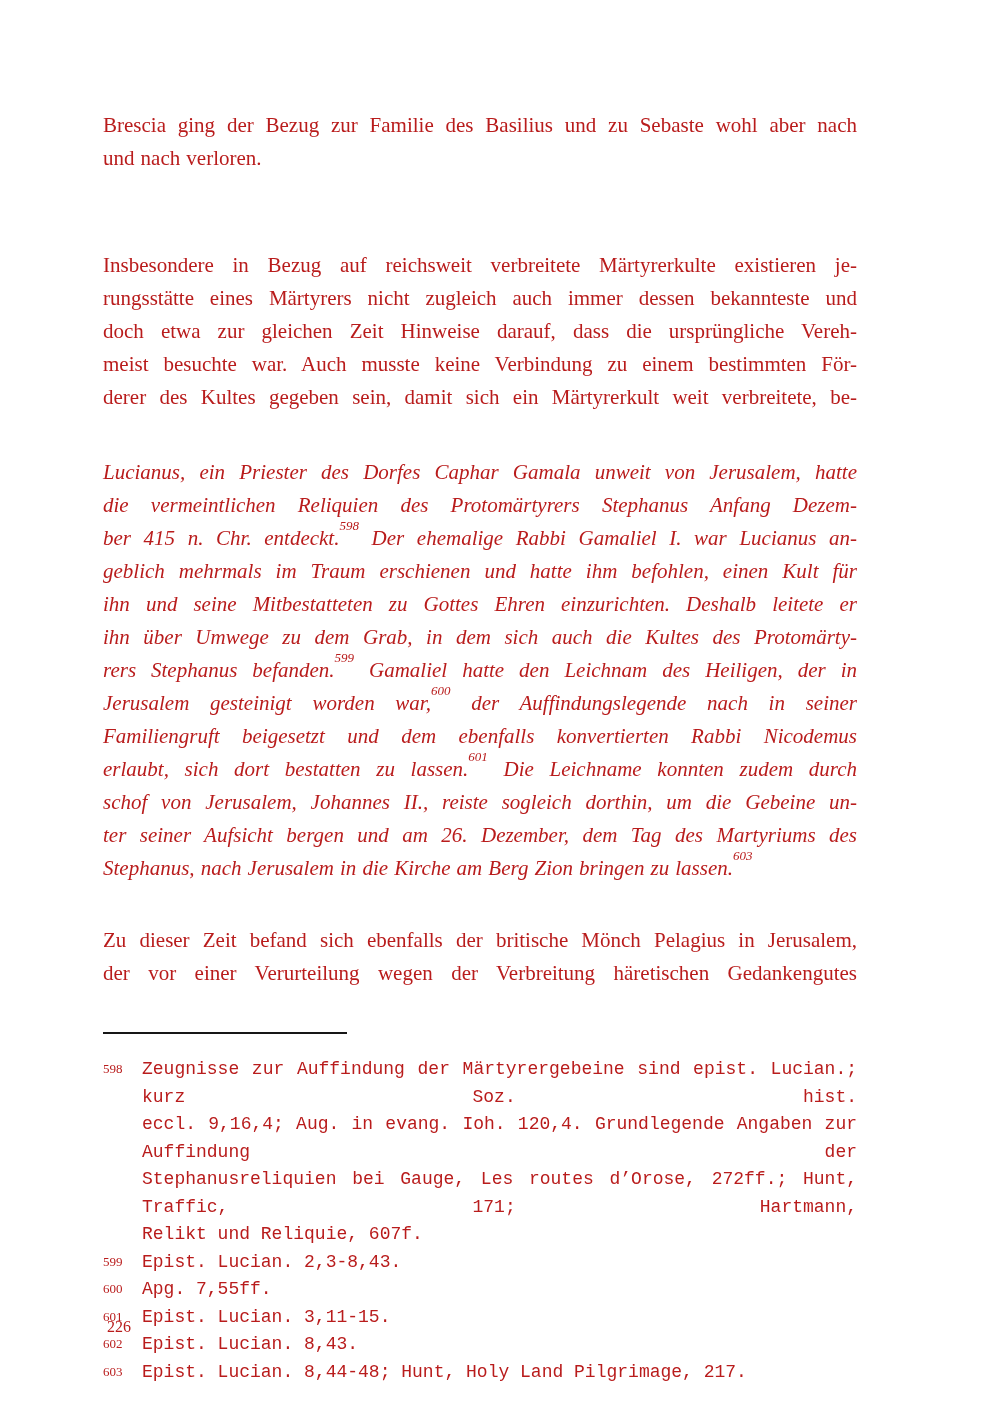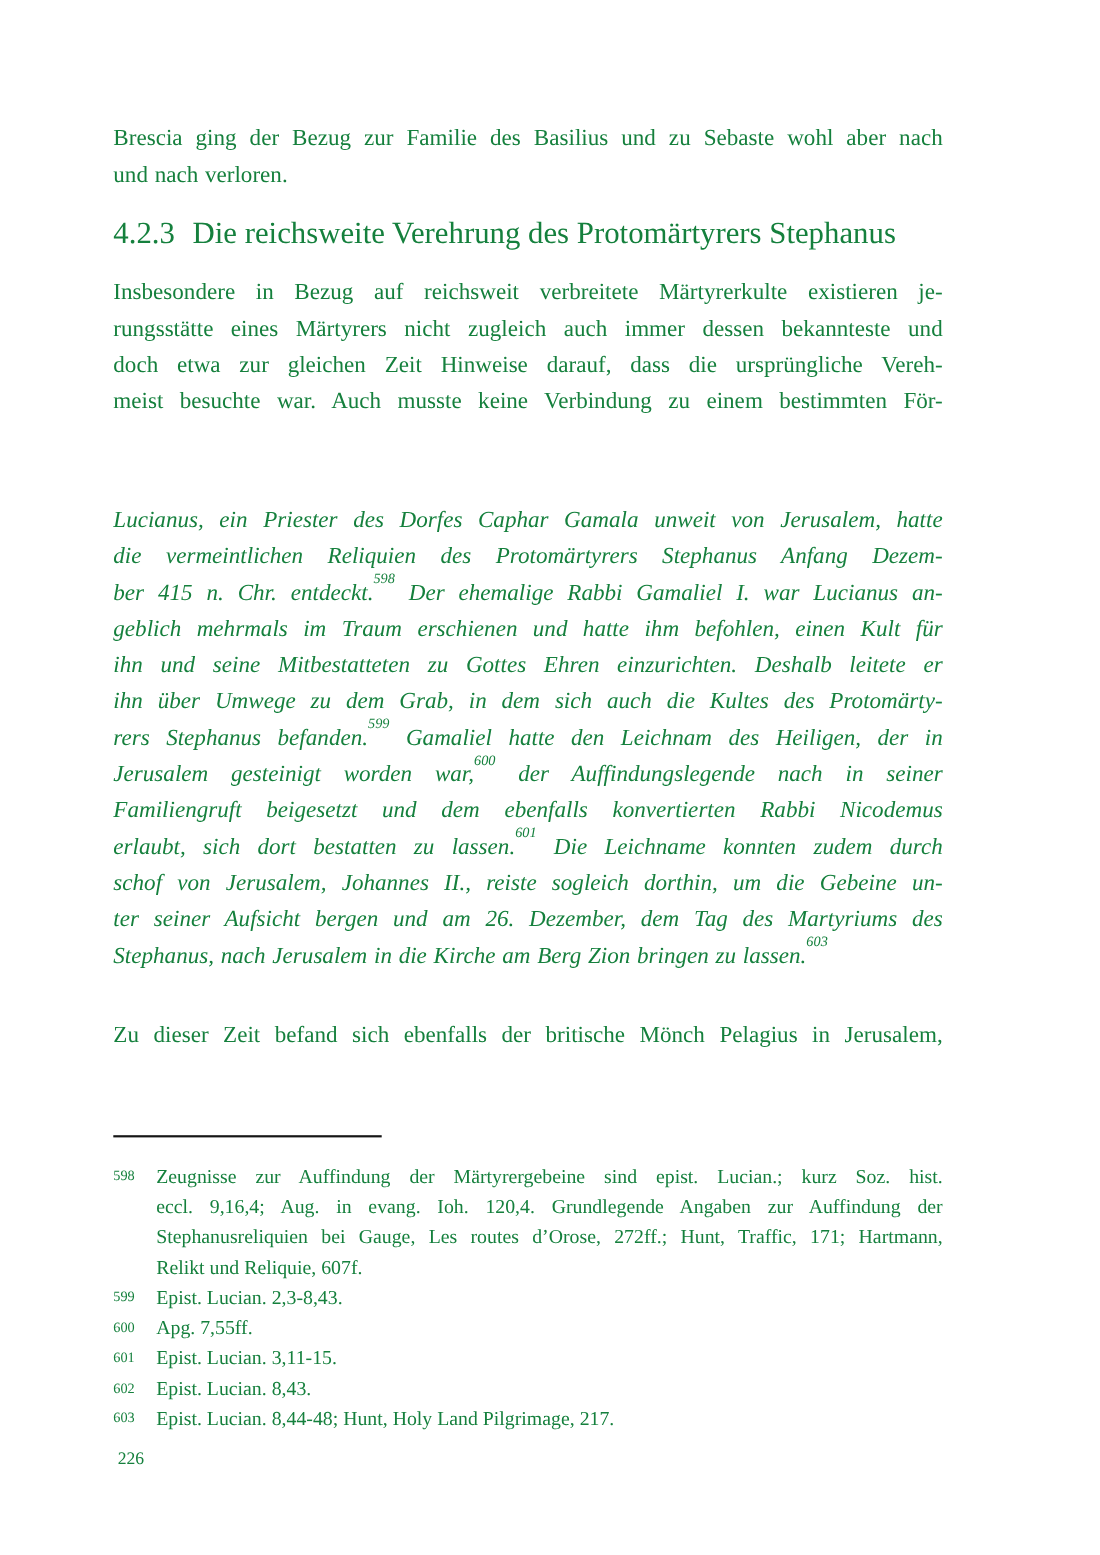--- a/index.html
+++ b/index.html
@@ -1,20 +1,20 @@
 <!DOCTYPE html>
 <html lang="de"><head>
 <meta charset="utf-8">
 <style>
   html,body{margin:0;padding:0;background:#ffffff;}
   .page{
     position:relative;
     width:879px;height:1414px;
     background:#ffffff;
-    color:#15803d;
+    color:#b91c1c;
     font-family:"Liberation Serif","DejaVu Serif",serif;
     overflow:hidden;
   }
   .text-block{
     position:absolute;left:103px;top:0;width:754px;height:1414px;
   }
   .para{
     position:absolute;left:0;width:754px;
     font-size:21px;line-height:33px;
     word-spacing:0.04em;
@@ -42,67 +42,66 @@
   .footnotes{position:absolute;left:0;top:1056px;width:754px;}
   .fn{
     position:relative;
     padding-left:39px;
     font-size:18px;line-height:27.5px;
   }
   .fn .fn-marker{
     position:absolute;left:0;top:-1px;
     font-size:13px;line-height:27.5px;
   }
-  .fn .line{text-align:justify;text-align-last:justify;}
+  .fn .line{text-align:justify;text-align-last:justify;font-family:Liberation Mono, monospace;}
   .fn .line.last{text-align-last:left;}
   .page-number{
     position:absolute;left:4px;top:1312px;
     font-size:16px;line-height:30px;
   }
 </style>
 </head>
 <body>
 
 <div class="page">
   <div class="text-block">
 
     <div class="para para-intro">
         <div class="line">Brescia ging der Bezug zur Familie des Basilius und zu Sebaste wohl aber nach</div>
         <div class="line last">und nach verloren.</div>
       </div>
 
-    <h2 class="heading">
-      <span class="h-num">4.2.3</span><span class="h-title">Die reichsweite Verehrung des Protomärtyrers Stephanus</span>
-    </h2>
 
     <div class="para para-1">
         <div class="line">Insbesondere in Bezug auf reichsweit verbreitete Märtyrerkulte existieren je-</div>
         <div class="line">rungsstätte eines Märtyrers nicht zugleich auch immer dessen bekannteste und</div>
         <div class="line">doch etwa zur gleichen Zeit Hinweise darauf, dass die ursprüngliche Vereh-</div>
         <div class="line">meist besuchte war. Auch musste keine Verbindung zu einem bestimmten För-</div>
+        <div class="line">derer des Kultes gegeben sein, damit sich ein Märtyrerkult weit verbreitete, be-</div>
       </div>
 
     <div class="para para-2">
         <div class="line">Lucianus, ein Priester des Dorfes Caphar Gamala unweit von Jerusalem, hatte</div>
         <div class="line">die vermeintlichen Reliquien des Protomärtyrers Stephanus Anfang Dezem-</div>
         <div class="line">ber 415 n. Chr. entdeckt.<sup class="fn-ref">598</sup> Der ehemalige Rabbi Gamaliel I. war Lucianus an-</div>
         <div class="line">geblich mehrmals im Traum erschienen und hatte ihm befohlen, einen Kult für</div>
         <div class="line">ihn und seine Mitbestatteten zu Gottes Ehren einzurichten. Deshalb leitete er</div>
         <div class="line">ihn über Umwege zu dem Grab, in dem sich auch die Kultes des Protomärty-</div>
         <div class="line">rers Stephanus befanden.<sup class="fn-ref">599</sup> Gamaliel hatte den Leichnam des Heiligen, der in</div>
         <div class="line">Jerusalem gesteinigt worden war,<sup class="fn-ref">600</sup> der Auffindungslegende nach in seiner</div>
         <div class="line">Familiengruft beigesetzt und dem ebenfalls konvertierten Rabbi Nicodemus</div>
         <div class="line">erlaubt, sich dort bestatten zu lassen.<sup class="fn-ref">601</sup> Die Leichname konnten zudem durch</div>
         <div class="line">schof von Jerusalem, Johannes II., reiste sogleich dorthin, um die Gebeine un-</div>
         <div class="line">ter seiner Aufsicht bergen und am 26. Dezember, dem Tag des Martyriums des</div>
         <div class="line last">Stephanus, nach Jerusalem in die Kirche am Berg Zion bringen zu lassen.<sup class="fn-ref">603</sup></div>
       </div>
 
     <div class="para para-3">
         <div class="line">Zu dieser Zeit befand sich ebenfalls der britische Mönch Pelagius in Jerusalem,</div>
+        <div class="line">der vor einer Verurteilung wegen der Verbreitung häretischen Gedankengutes</div>
       </div>
 
     <div class="fn-sep"></div>
 
     <div class="footnotes" id="footnotes">
         <div class="fn">
           <sup class="fn-marker">598</sup>
           <div class="fn-text">
             <div class="line">Zeugnisse zur Auffindung der Märtyrergebeine sind epist. Lucian.; kurz Soz. hist.</div>
             <div class="line">eccl. 9,16,4; Aug. in evang. Ioh. 120,4. Grundlegende Angaben zur Auffindung der</div>

